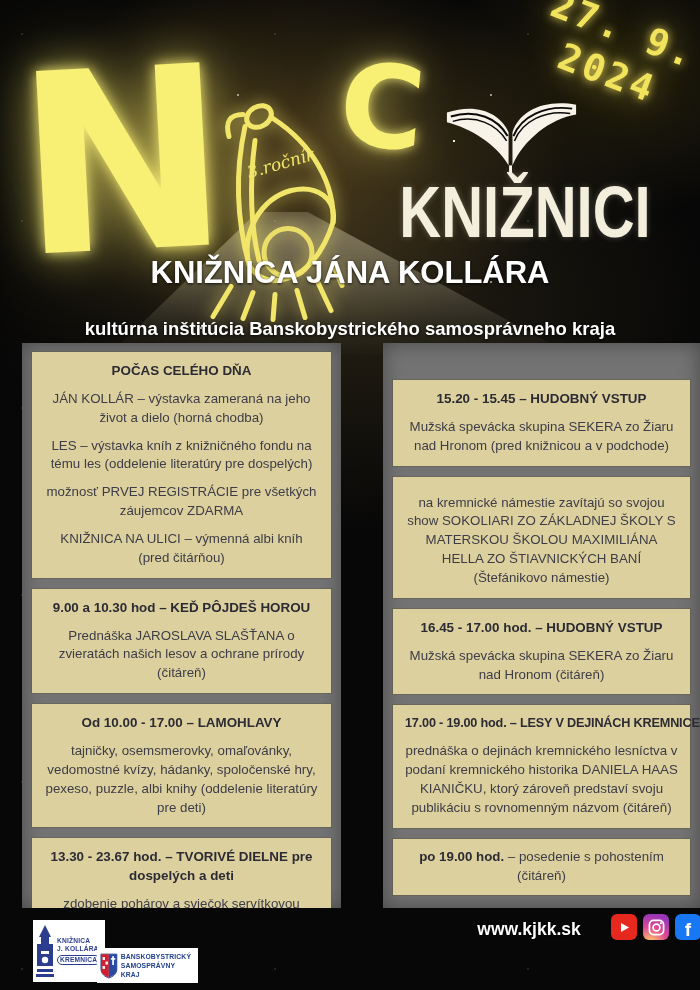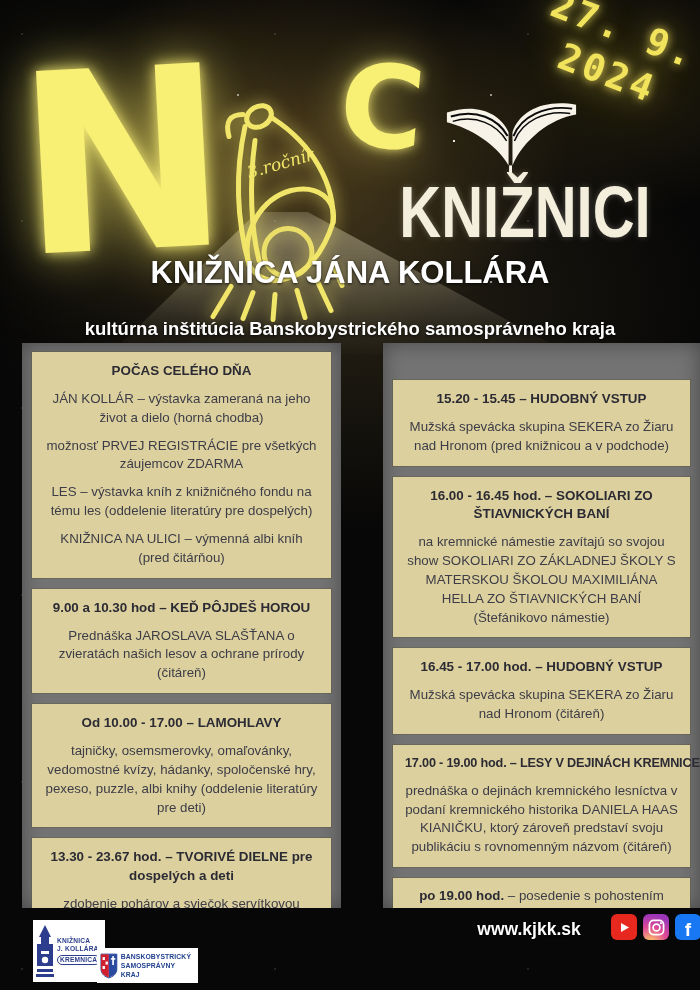--- a/index.html
+++ b/index.html
@@ -148,22 +148,22 @@
 
   <div class="kniznici">KNIŽNICI</div>
 
   <div class="hdr-title">KNIŽNICA JÁNA KOLLÁRA</div>
   <div class="hdr-sub">kultúrna inštitúcia Banskobystrického samosprávneho kraja</div>
 
   <div class="col col-left">
     <div class="event-box">
       <div class="event-title">POČAS CELÉHO DŇA</div>
       <p>JÁN KOLLÁR – výstavka zameraná na jeho život a dielo (horná chodba)</p>
+      <p>LES – výstavka kníh z knižničného fondu na tému les (oddelenie literatúry pre dospelých)</p>
       <p>možnosť PRVEJ REGISTRÁCIE pre všetkých záujemcov ZDARMA</p>
-      <p>LES – výstavka kníh z knižničného fondu na tému les (oddelenie literatúry pre dospelých)</p>
       <p>KNIŽNICA NA ULICI – výmenná albi kníh (pred čitárňou)</p>
     </div>
     <div class="event-box">
       <div class="event-title">9.00 a 10.30 hod – KEĎ PÔJDEŠ HOROU</div>
       <p>Prednáška JAROSLAVA SLAŠŤANA o zvieratách našich lesov a ochrane prírody (čitáreň)</p>
     </div>
     <div class="event-box">
       <div class="event-title">Od 10.00 - 17.00 – LAMOHLAVY</div>
       <p>tajničky, osemsmerovky, omaľovánky, vedomostné kvízy, hádanky, spoločenské hry, pexeso, puzzle, albi knihy (oddelenie literatúry pre deti)</p>
     </div>
@@ -172,21 +172,20 @@
       <p>zdobenie pohárov a sviečok servítkovou technikou (oddelenie literatúry pre deti)</p>
     </div>
   </div>
 
   <div class="col col-right">
     <div class="event-box">
       <div class="event-title">15.20 - 15.45 – HUDOBNÝ VSTUP</div>
       <p>Mužská spevácka skupina SEKERA zo Žiaru nad Hronom (pred knižnicou a v podchode)</p>
     </div>
     <div class="event-box">
-      <div class="event-title">16.00 - 16.45 hod. – SOKOLIARI ZO ŠTIAVNICKÝCH BANÍ</div>
       <p>na kremnické námestie zavítajú so svojou show SOKOLIARI ZO ZÁKLADNEJ ŠKOLY S MATERSKOU ŠKOLOU MAXIMILIÁNA HELLA ZO ŠTIAVNICKÝCH BANÍ (Štefánikovo námestie)</p>
     </div>
     <div class="event-box">
       <div class="event-title">16.45 - 17.00 hod. – HUDOBNÝ VSTUP</div>
       <p>Mužská spevácka skupina SEKERA zo Žiaru nad Hronom (čitáreň)</p>
     </div>
     <div class="event-box">
       <div class="event-title tight">17.00 - 19.00 hod. – LESY V DEJINÁCH KREMNICE</div>
       <p>prednáška o dejinách kremnického lesníctva v podaní kremnického historika DANIELA HAAS KIANIČKU, ktorý zároveň predstaví svoju publikáciu s rovnomenným názvom (čitáreň)</p>
     </div>

